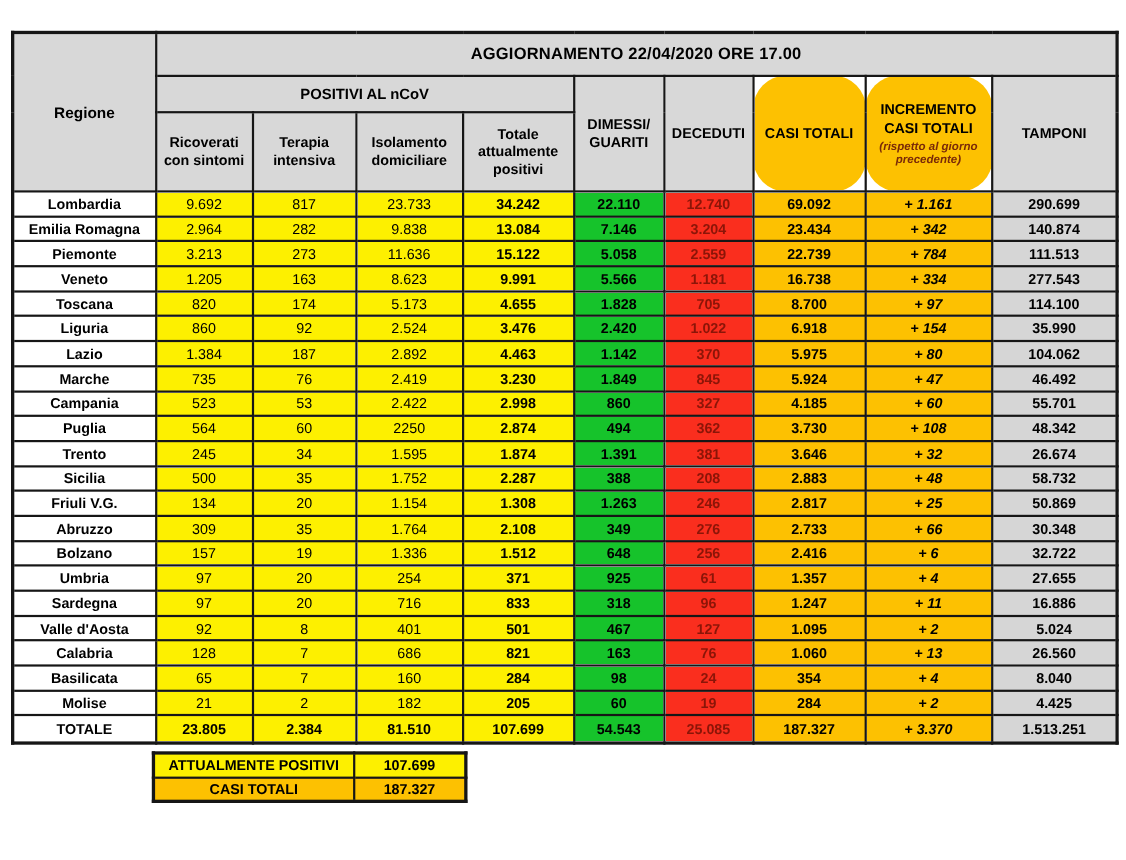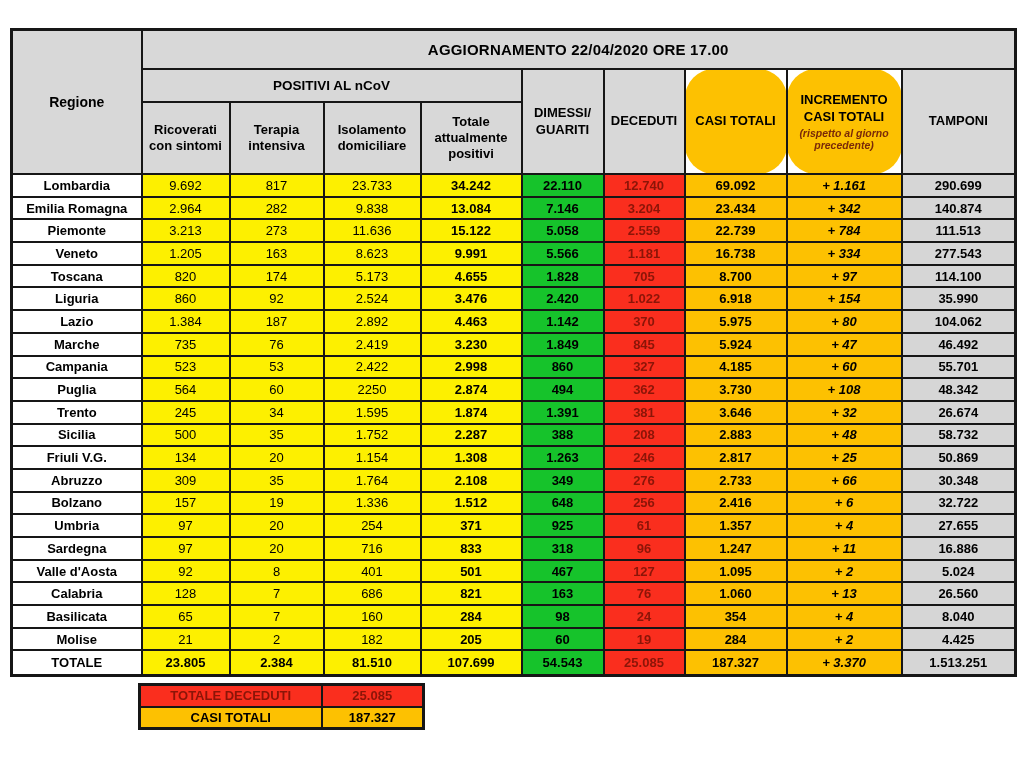--- a/index.html
+++ b/index.html
@@ -372,21 +372,21 @@
   </tfoot>
 </table>
 
 <table class="summary-table">
   <colgroup>
       <col style="width:182px">
       <col style="width:102px">
     </colgroup>
   <tbody>
     <tr>
-      <td class="s-red">TOTALE DECEDUTI</td>
-      <td class="s-red">25.085</td>
+      <td class="s-yellow">ATTUALMENTE POSITIVI</td>
+      <td class="s-yellow">107.699</td>
     </tr>
     <tr>
       <td class="s-orange">CASI TOTALI</td>
       <td class="s-orange">187.327</td>
     </tr>
   </tbody>
 </table>
 
 </body></html>

